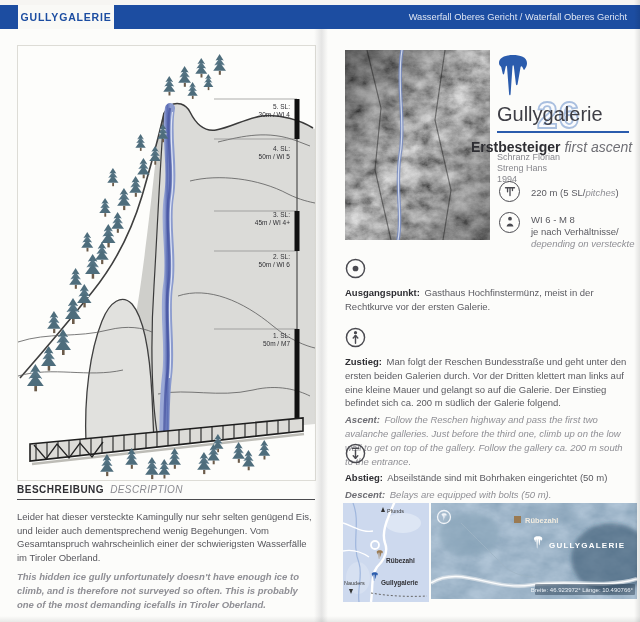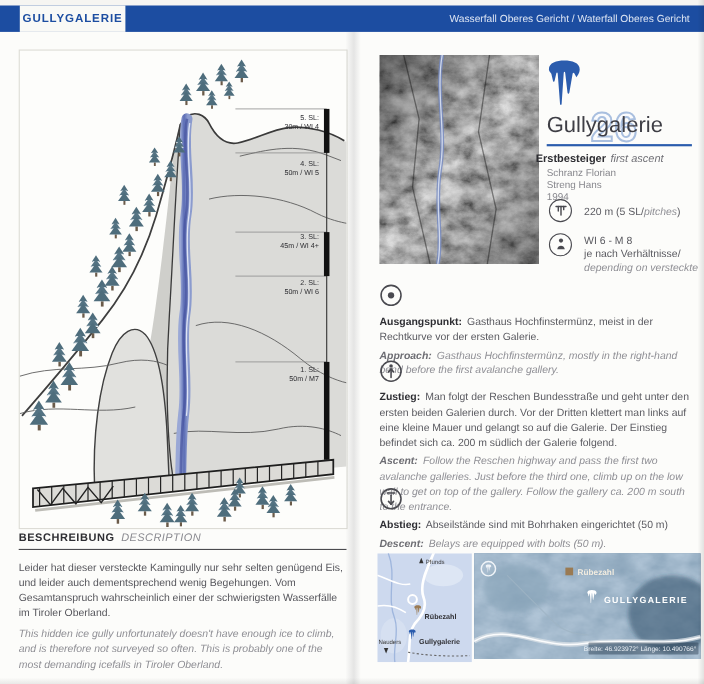--- a/index.html
+++ b/index.html
@@ -18,30 +18,30 @@
   .topbar-right{position:absolute;right:13px;top:5px;height:40px;line-height:24px;color:#dde5f3;font-size:9.3px;}
 
   .topo-frame{position:absolute;left:17px;top:45px;width:297px;height:434px;background:#fdfdfb;
       border:1px solid #dddcd6;box-sizing:content-box;}
 
   .desc{position:absolute;left:17px;top:484px;width:298px;}
   .desc-head{font-size:10px;color:#2e2e33;font-weight:bold;letter-spacing:0.5px;}
   .desc-head .en{font-weight:normal;font-style:italic;color:#8a8a90;margin-left:6px;letter-spacing:0.4px;}
   .desc-rule{height:0;border-top:1.6px solid #4a4a4e;margin:4px 0 10px 0;}
   .desc-de{font-size:9.5px;line-height:13.6px;color:#56565c;}
-  .desc-en{font-size:9.5px;line-height:13.6px;color:#8f8f95;font-style:italic;margin-top:6px;}
+  .desc-en{font-size:9.5px;line-height:13.6px;color:#8f8f95;font-style:italic;margin-top:6px;font-weight:bold;}
 
   .photo{position:absolute;left:345px;top:50px;width:145px;height:190px;}
 
   .logo{position:absolute;left:496px;top:54px;width:34px;height:44px;}
   .route-number{position:absolute;left:537px;top:48px;font-size:37px;font-weight:bold;
       color:#fafbfd;-webkit-text-stroke:1.8px #a9bfdf;letter-spacing:1px;margin-top:47px;}
   .route-name{position:absolute;left:497px;top:103px;font-size:20px;color:#3e3e45;}
   .route-rule{position:absolute;left:497px;top:131px;width:132px;height:2px;background:#2b5cad;}
-  .fa-label{position:absolute;left:487px;top:139px;font-size:10px;font-weight:bold;color:#2e2e33;}
+  .fa-label{position:absolute;left:471px;top:139px;font-size:14px;font-weight:bold;color:#2e2e33;}
   .fa-label .en{font-weight:normal;font-style:italic;color:#6f6f75;margin-left:4px;}
   .fa-lines{position:absolute;left:497px;top:152px;font-size:9px;line-height:11px;color:#87878d;}
 
   .stat-icon{position:absolute;width:21px;height:21px;border:1.5px solid #4a4a50;border-radius:50%;
       box-sizing:border-box;background:#fdfdfb;}
   .stat-text{position:absolute;left:531px;font-size:9.5px;color:#5a5a60;line-height:12px;}
   .it{font-style:italic;color:#8f8f95;}
 
   .sec{position:absolute;left:345px;width:283px;display:flex;flex-direction:column;}
   .sec-ic{flex:0 0 28px;}
@@ -282,21 +282,20 @@
 
   <div class="sec" style="top:258px;">
     <div class="sec-ic">
       <svg class="circ" width="21" height="21" viewBox="0 0 22 22">
           <circle cx="11" cy="11" r="9.5" fill="none" stroke="#4a4a50" stroke-width="1.5"></circle>
           <circle cx="11" cy="11" r="3" fill="#4a4a50"></circle>
         </svg>
     </div>
     <div class="sec-tx">
       <p class="sec-de"><b>Ausgangspunkt:</b> <span>Gasthaus Hochfinstermünz, meist in der Rechtkurve vor der ersten Galerie.</span></p>
-      <p class="sec-en"><b>Approach:</b> <span>Gasthaus Hochfinstermünz, mostly in the right-hand bend before the first avalanche gallery.</span></p>
     </div>
   </div>
 
   <div class="sec" style="top:327px;">
     <div class="sec-ic">
       <svg class="circ" width="21" height="21" viewBox="0 0 22 22">
           <circle cx="11" cy="11" r="9.5" fill="none" stroke="#4a4a50" stroke-width="1.5"></circle>
       <circle cx="11" cy="6" r="1.7" fill="#4a4a50"></circle>
           <g stroke="#4a4a50" stroke-width="1.5" stroke-linecap="round" fill="none">
             <path d="M11 9 V17"></path>

